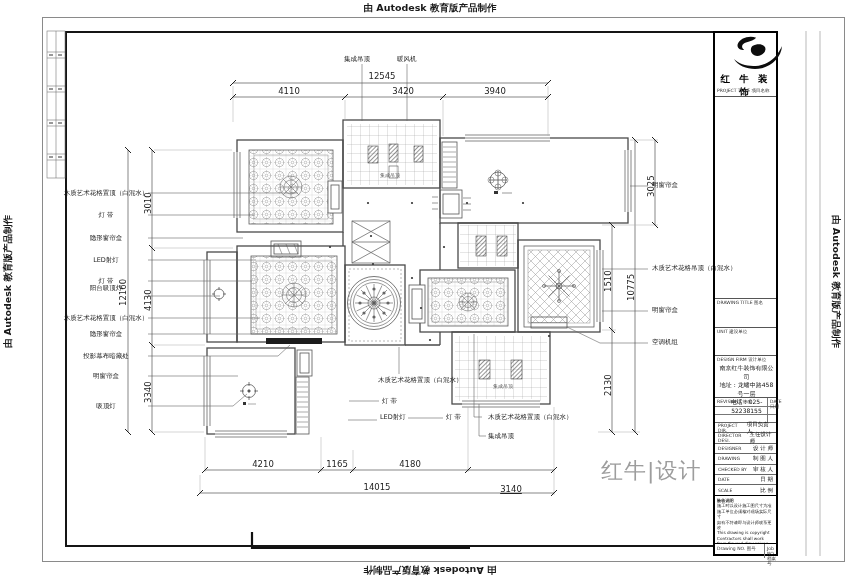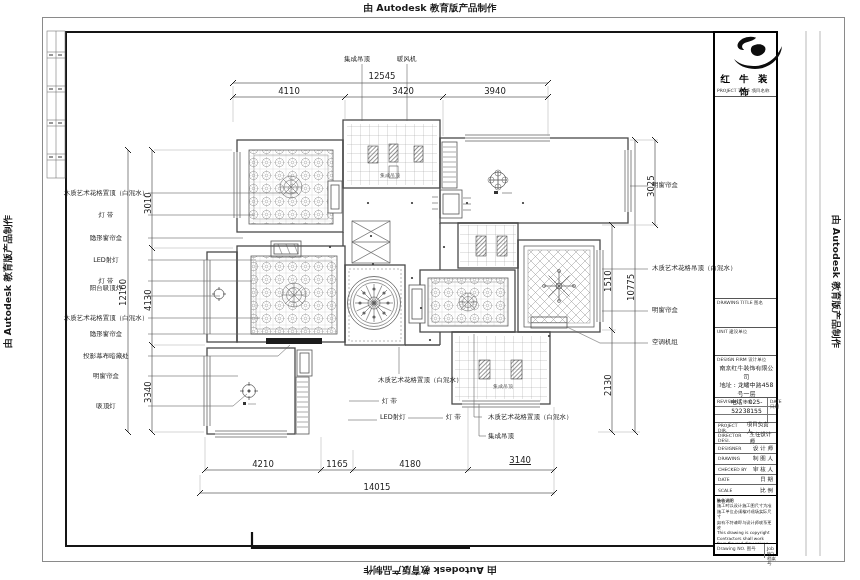--- a/index.html
+++ b/index.html
@@ -306,21 +306,21 @@
   <div class="dimv" style="left:143px;top:214px;">3010</div>
   <div class="dimv" style="left:143px;top:311px;">4130</div>
   <div class="dimv" style="left:143px;top:403px;">3340</div>
   <div class="dimv" style="left:646px;top:197px;">3025</div>
   <div class="dimv" style="left:626px;top:301px;">10775</div>
   <div class="dimv" style="left:603px;top:292px;">1510</div>
   <div class="dimv" style="left:603px;top:396px;">2130</div>
   <div class="dim" style="left:243px;top:459px;width:40px;text-align:center;">4210</div>
   <div class="dim" style="left:317px;top:459px;width:40px;text-align:center;">1165</div>
   <div class="dim" style="left:390px;top:459px;width:40px;text-align:center;">4180</div>
-  <div class="dim" style="left:491px;top:455px;width:40px;text-align:right;text-decoration:underline;">3140</div>
+  <div class="dim" style="left:491px;top:484px;width:40px;text-align:center;text-decoration:underline;">3140</div>
   <div class="dim" style="left:355px;top:482px;width:44px;text-align:center;">14015</div>
 
   <div class="lbl" style="left:344px;top:55px;">集成吊顶</div>
   <div class="lbl" style="left:397px;top:55px;">暖风机</div>
 
   <div class="lbl lft" style="top:189px;">木质艺术花格置顶（白混水）</div>
   <div class="lbl lft" style="top:211px;">灯 带</div>
   <div class="lbl lft" style="top:234px;">隐形窗帘盒</div>
   <div class="lbl lft" style="top:256px;">LED射灯</div>
   <div class="lbl lft" style="top:277px;">灯 带</div>
@@ -339,20 +339,21 @@
   <div class="lbl" style="left:378px;top:376px;">木质艺术花格置顶（白混水）</div>
   <div class="lbl" style="left:382px;top:397px;">灯 带</div>
   <div class="lbl" style="left:380px;top:413px;">LED射灯</div>
   <div class="lbl" style="left:446px;top:413px;">灯 带</div>
   <div class="lbl" style="left:488px;top:413px;">木质艺术花格置顶（白混水）</div>
   <div class="lbl" style="left:488px;top:432px;">集成吊顶</div>
 
   <div class="planlbl" style="left:380px;top:172px;">集成吊顶</div>
   <div class="planlbl" style="left:493px;top:383px;">集成吊顶</div>
 
+  <div class="wmark">红牛|设计</div>
 
   <div class="tblock">
     <svg class="tb" style="top:2px;left:12px;" width="62" height="37" viewBox="0 0 64 40">
       <path d="M30 3 C22 0 12 4 10 10 C9 14 13 17 17 16 C13 13 15 9 19 8 C24 6.5 28 5.5 30 3 Z" fill="#0d0d0d"></path>
       <path d="M26 12 C32 8 41 10 40 16 C39 21 33 24 28 22 C24 20 23 15 26 12 Z" fill="#0d0d0d"></path>
       <path d="M6 26 C14 34 30 36 42 30 C50 26 54 20 58 12 C57 24 48 33 36 36 C25 38.5 11 35 6 26 Z" fill="#0d0d0d"></path>
     </svg>
     <div class="tb tb-brand">红 牛 装 饰</div>
     <div class="tb tb-ptl">PROJECT TITLE 项目名称</div>
     <div class="tb tb-dtl">DRAWING TITLE 图名</div>

